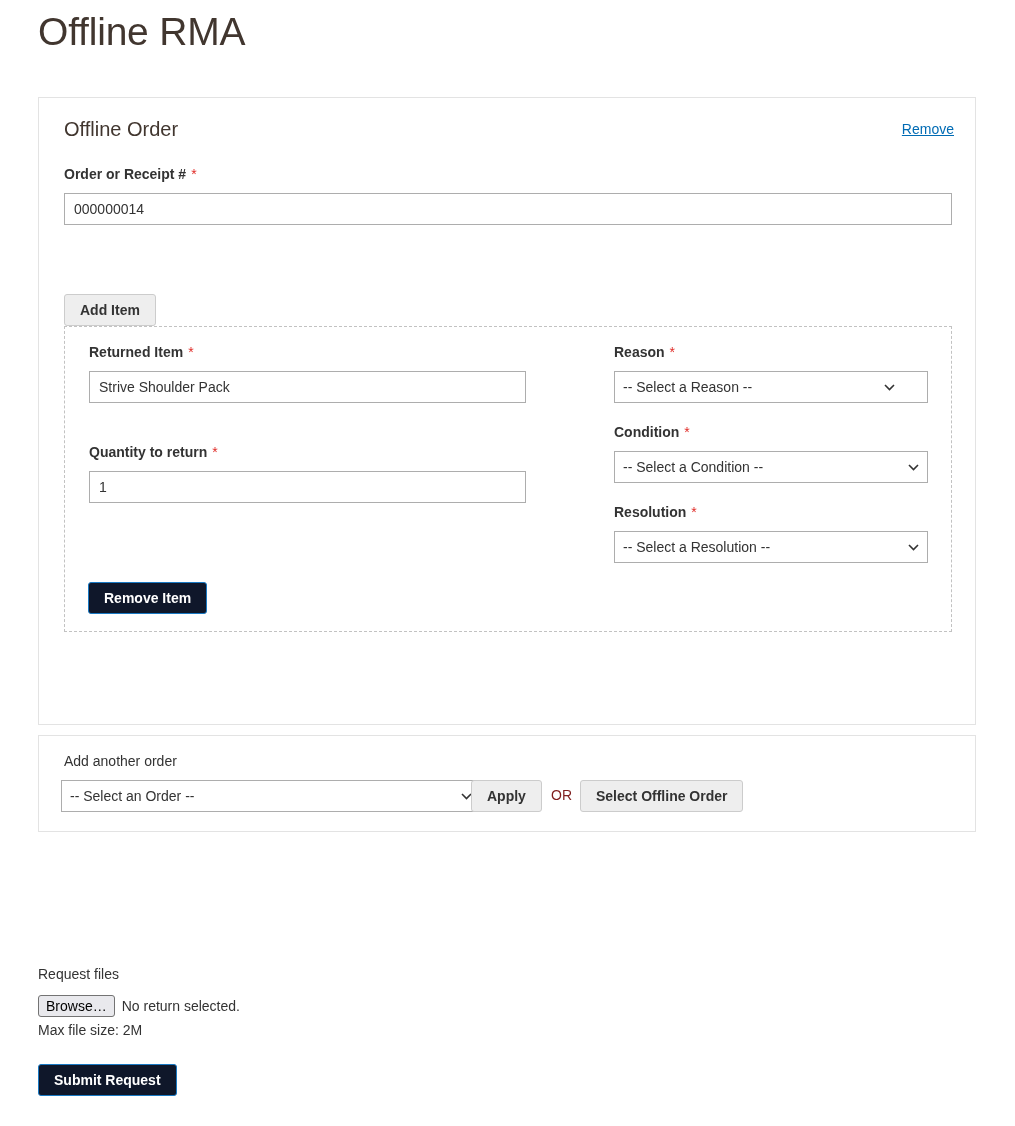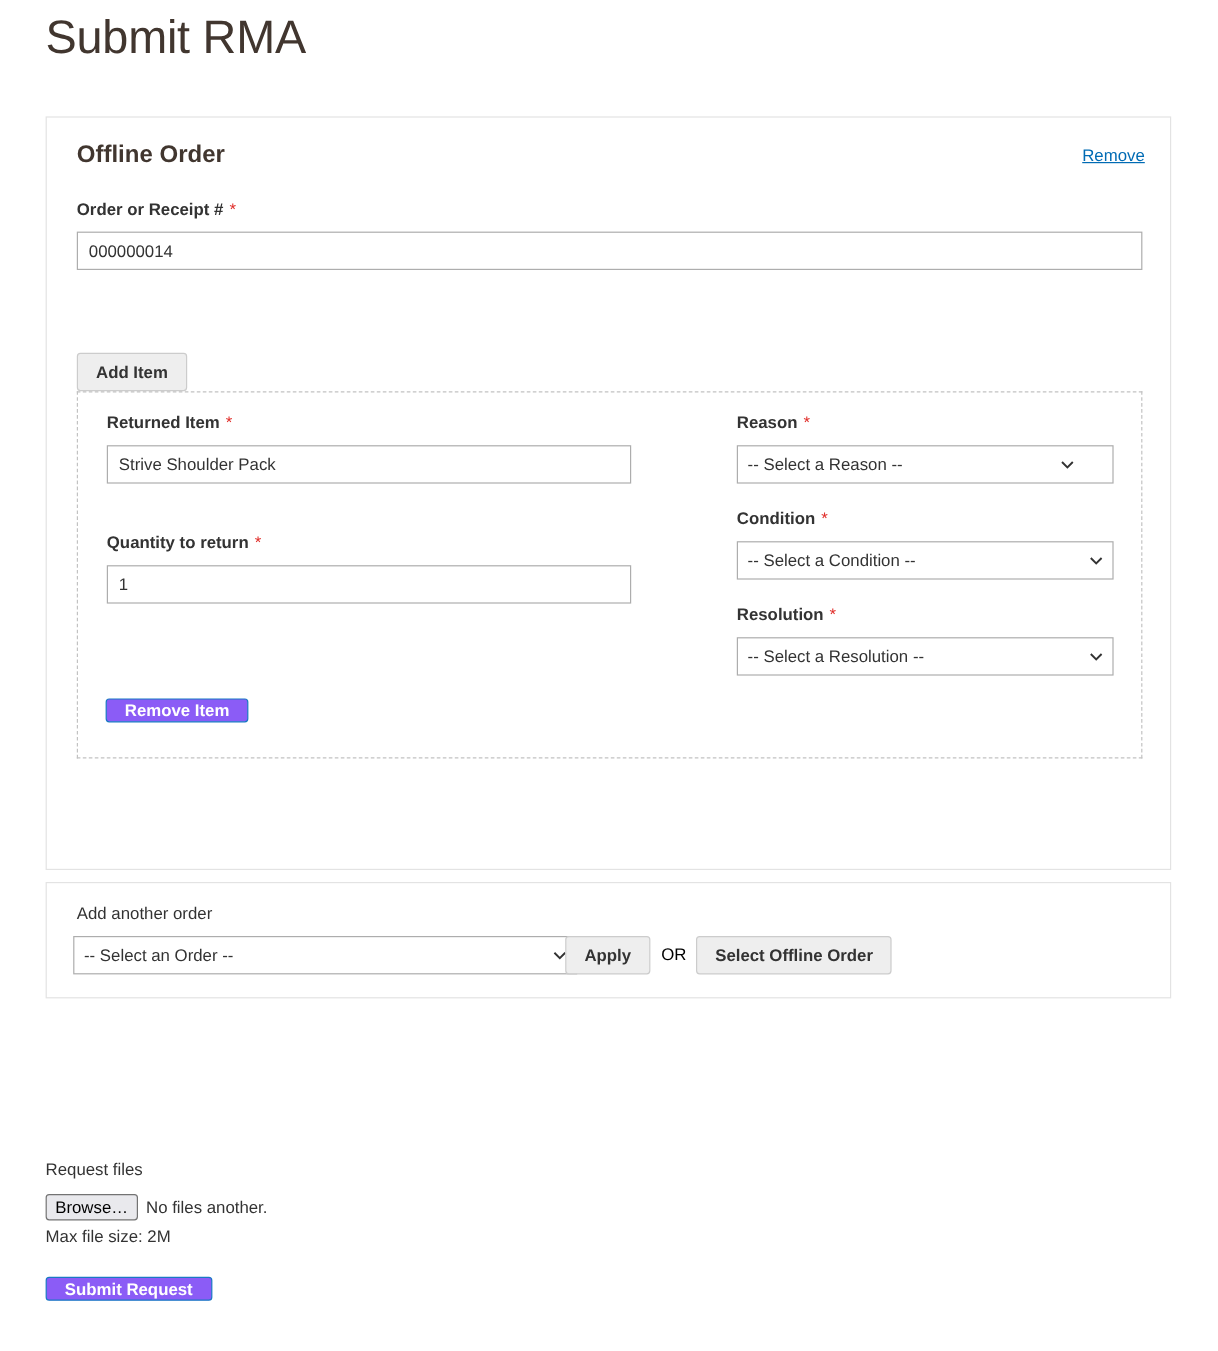--- a/index.html
+++ b/index.html
@@ -26,21 +26,21 @@
     position: absolute;
     background: #ffffff;
     border: 1px solid #e3e3e3;
   }
   #order-panel { left: 38px; top: 97px; width: 938px; height: 628px; }
   #add-order-panel { left: 38px; top: 735px; width: 938px; height: 97px; }
 
   .panel-title {
     position: absolute; left: 25px; top: 19px;
     font-size: 20px; line-height: 24px;
-    font-weight: 700; color: #41362f;
+    font-weight: 400; color: #41362f;
   }
   .remove-link {
     position: absolute; right: 21px; top: 22px;
     font-size: 14px; line-height: 18px;
     color: #006bb4; text-decoration: underline;
     cursor: pointer;
   }
 
   
   .field-label {
@@ -101,24 +101,24 @@
     background: #eeeeee;
     font-family: "Liberation Sans", sans-serif;
     font-size: 14px;
     font-weight: 700;
     color: #333333;
     border-radius: 3px;
     cursor: pointer;
   }
   .btn-primary {
     display: inline-flex; align-items: center; justify-content: center;
-    height: 20px;
+    height: 32px;
     padding: 0 15px;
     border: 1px solid #1979c3;
-    background: #8b5cf6;
+    background: #0f172a;
     font-family: "Liberation Sans", sans-serif;
     font-size: 14px;
     font-weight: 700;
     color: #ffffff;
     border-radius: 3px;
     cursor: pointer;
   }
 
   
   #item-block {
@@ -163,29 +163,29 @@
     white-space: nowrap;
   }
   .max-size {
     font-size: 14px;
     color: #333333;
     line-height: 18px;
   }
 
   .or-text {
     font-size: 14px;
-    color: #000000;
+    color: #7f1d1d;
   }
 </style>
 </head>
 <body>
 
 <div class="page">
 
-  <div class="page-title">Submit RMA</div>
+  <div class="page-title">Offline RMA</div>
 
   <div class="panel" id="order-panel">
 
     <div class="panel-title">Offline Order</div>
 
     <a class="remove-link">Remove</a>
 
     <div style="position:absolute; left:25px; top:67px;">
       <div class="field-label">
         <span>Order or Receipt #</span><span class="req">*</span>
@@ -286,20 +286,20 @@
 
     <button class="btn-secondary" style="position:absolute; left:541px; top:44px;">Select Offline Order</button>
 
   </div>
 
 
   <div style="position:absolute; left:38px; top:965px;">
     <div class="field-label normal">Request files</div>
     <div class="file-row" style="margin-top:12px;">
       <span class="browse-btn">Browse…</span>
-      <span class="file-status">No files another.</span>
+      <span class="file-status">No return selected.</span>
     </div>
     <div class="max-size" style="margin-top:4px;">Max file size: 2M</div>
   </div>
 
   <button class="btn-primary" style="position:absolute; left:38px; top:1064px;">Submit Request</button>
 
 </div>
 
 </body></html>

